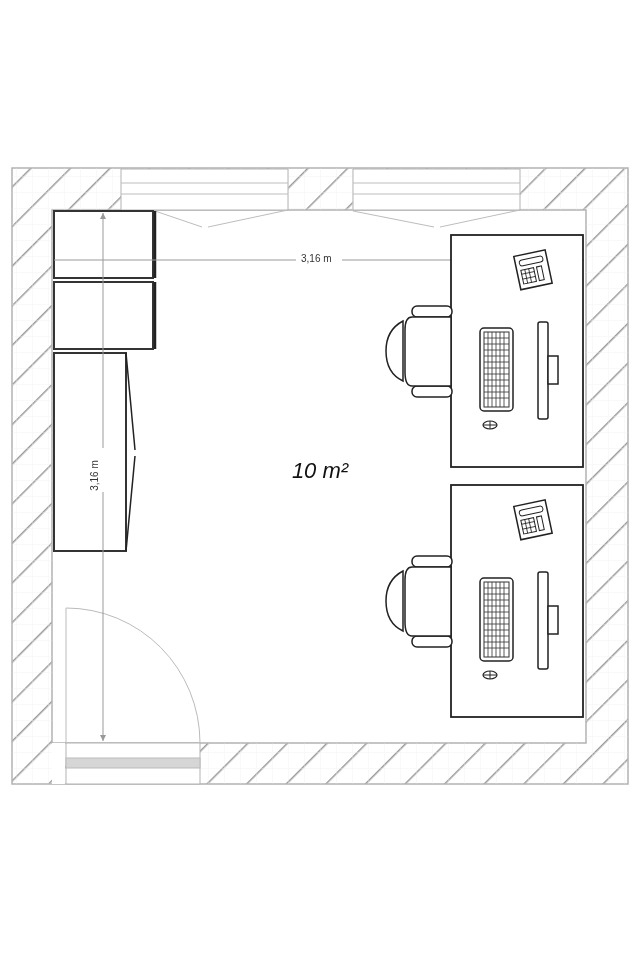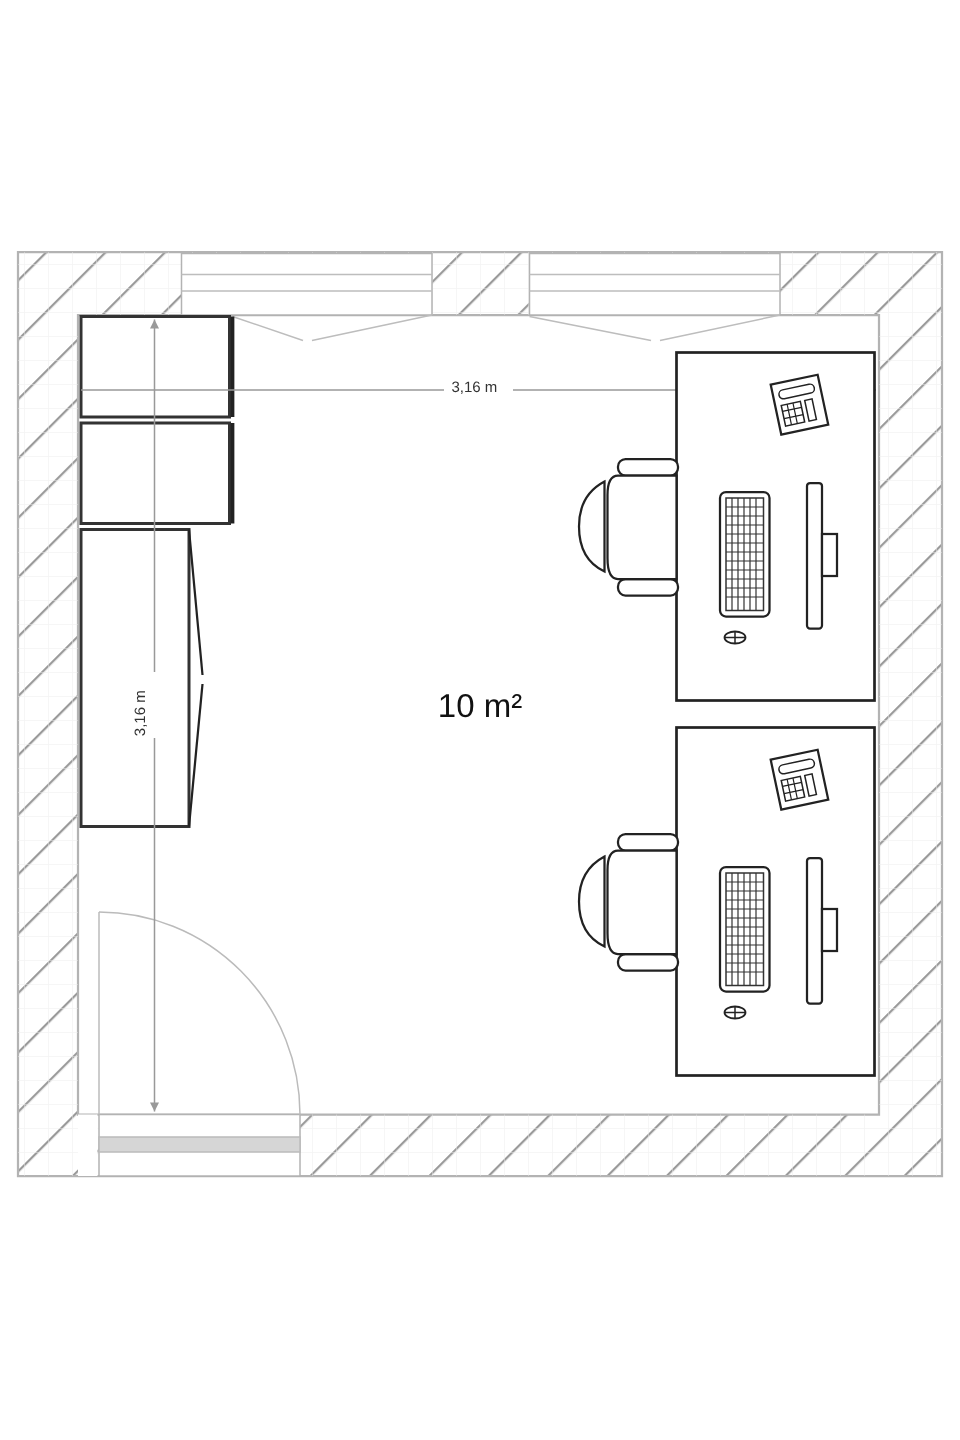--- a/index.html
+++ b/index.html
@@ -1,18 +1,18 @@
 <!DOCTYPE html>
 <html><head>
 <meta charset="utf-8">
 <style>
   html,body{margin:0;padding:0;background:#ffffff;}
   body{width:640px;height:960px;position:relative;overflow:hidden;font-family:"Liberation Sans",sans-serif;}
   #plan{position:absolute;left:0;top:0;width:640px;height:960px;}
-  .area-label{position:absolute;left:270px;top:458px;width:100px;text-align:center;font-size:22px;color:#111;}
+  .area-label{position:absolute;left:270px;top:458px;width:100px;text-align:center;font-size:22px;color:#111;font-style:italic;}
   .dim-h{position:absolute;left:298px;top:253px;font-size:10px;color:#333;background:#fff;padding:0 3px;}
   .dim-v{position:absolute;left:76px;top:470px;font-size:10px;color:#333;background:#fff;padding:0 3px;transform:rotate(-90deg);transform-origin:center;}
 </style>
 </head>
 <body>
 
 <svg id="plan" viewBox="0 0 640 960" xmlns="http://www.w3.org/2000/svg">
   <defs>
     <pattern id="hatch" patternUnits="userSpaceOnUse" width="28" height="28" patternTransform="rotate(45)">
       <rect width="28" height="28" fill="#fff"></rect>

